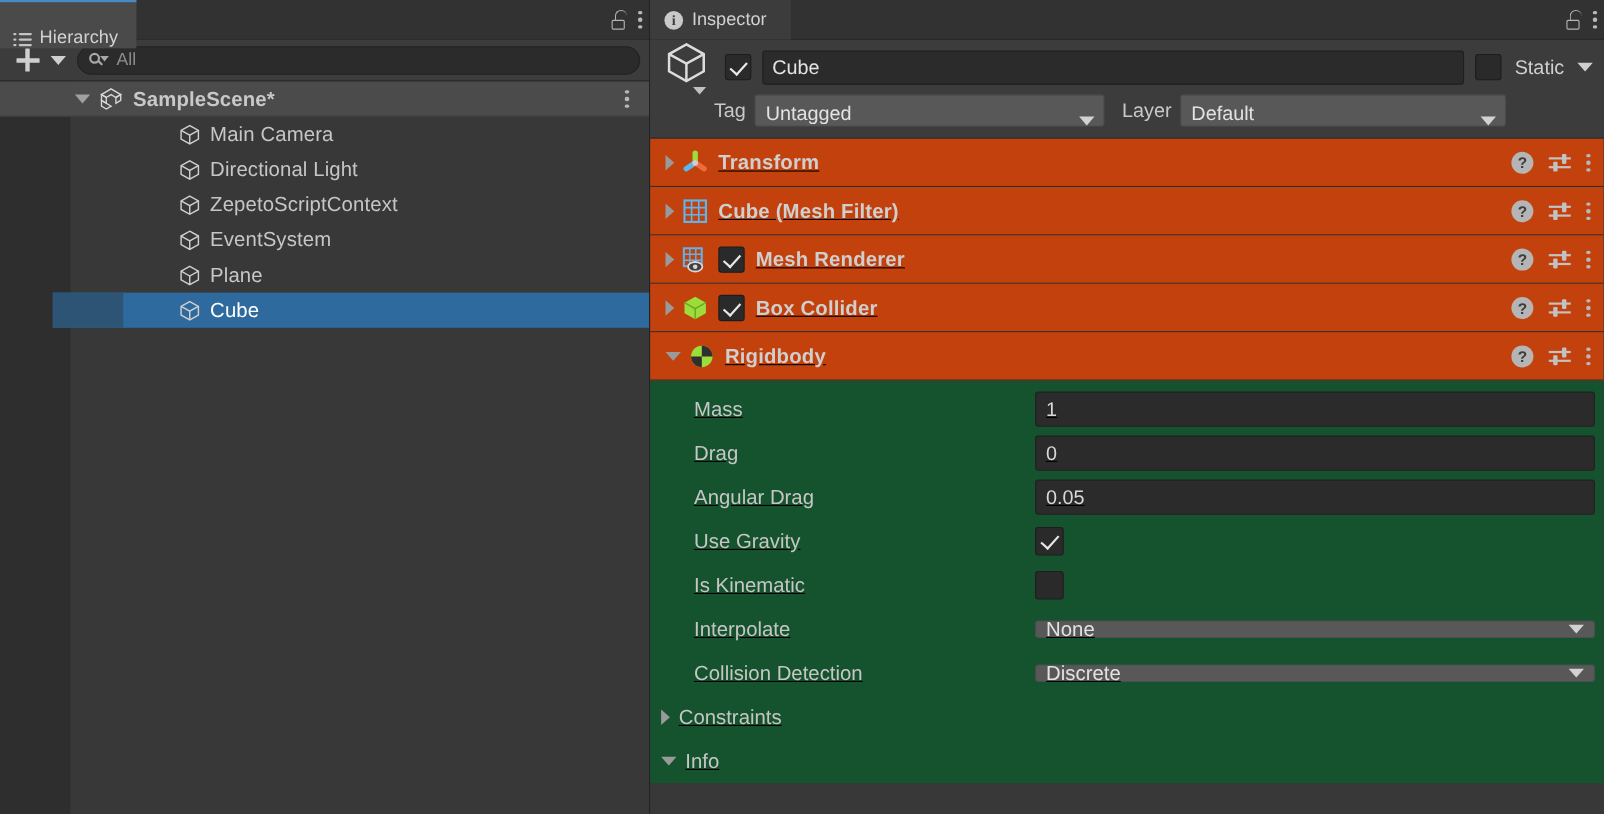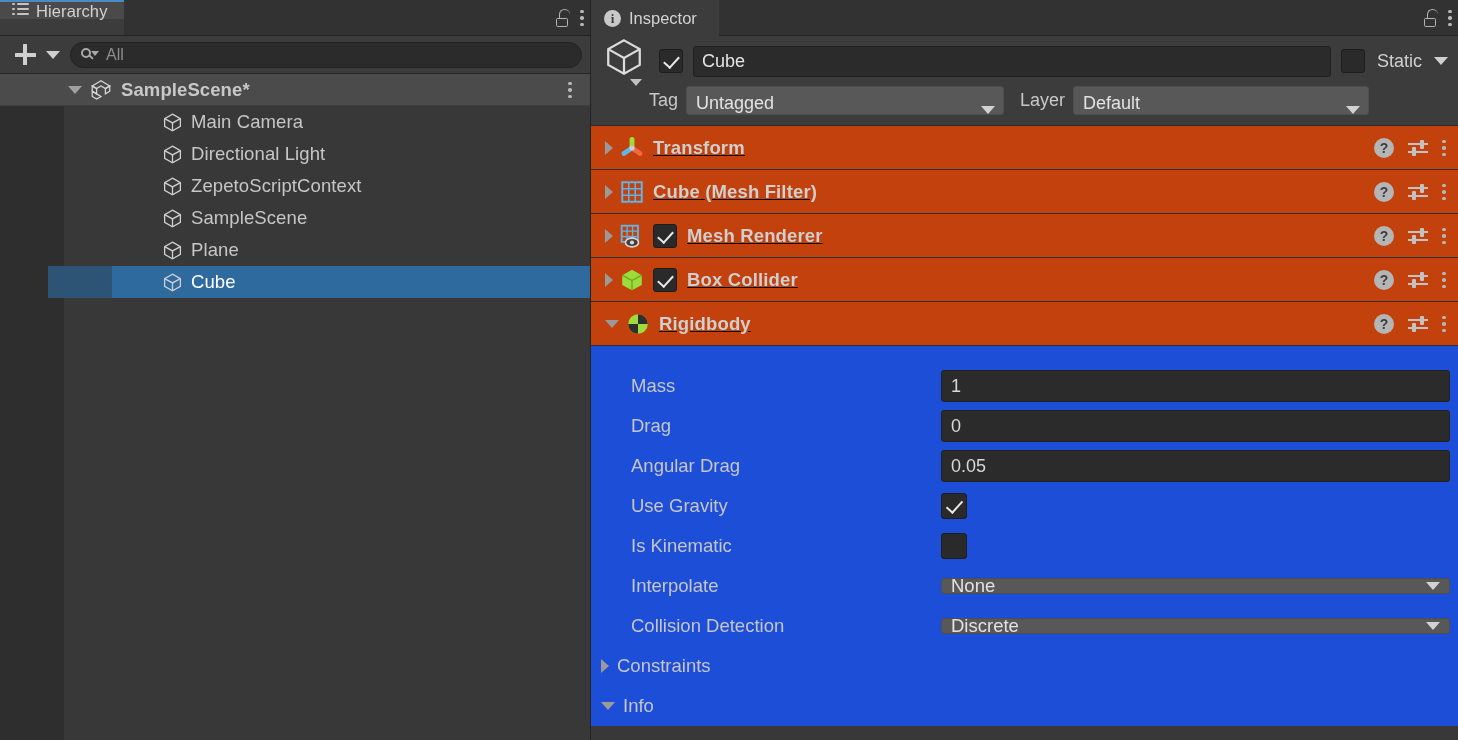--- a/index.html
+++ b/index.html
@@ -18,25 +18,25 @@
     background: #383838;
     position: relative;
     display: flex; flex-direction: column;
   }
   .tabbar {
     height: 36px; background: #3c3c3c;
     position: relative; display: flex; align-items: stretch;
     border-bottom: 1px solid #242424;
   }
   .tab {
-    display: flex; align-items: flex-start; gap: 7px;
+    display: flex; align-items: flex-end; gap: 7px;
     padding: 0 16px 0 12px;
     background: #4a4a4a;
     border-top: 2px solid #4a8ac4;
-    height: 19px;
+    height: 44px;
     position: relative;
   }
   .tab .tab-label { font-size: 16.5px; color: #d2d2d2; letter-spacing: .1px; }
   .tabbar-rest { flex: 1; background: #323232; border-top: 1px solid #323232;}
   .tabbar-right {
     position: absolute; right: 6px; top: 0; height: 36px;
     display: flex; align-items: center; gap: 10px;
   }
 
   .icon-hierarchy {
@@ -231,21 +231,21 @@
   }
   .icon-sliders { width: 20px; height: 18px; position: relative; }
   .icon-sliders .ln { position: absolute; height: 2px; background: #c2c2c2; left: 0; width: 20px; }
   .icon-sliders .ln:nth-child(1) { top: 4px; }
   .icon-sliders .ln:nth-child(2) { top: 12px; }
   .icon-sliders .kn { position: absolute; width: 4px; height: 9px; background: #c2c2c2; border-radius:1px;}
   .icon-sliders .kn:nth-child(3) { top: 0.5px; left: 12px; }
   .icon-sliders .kn:nth-child(4) { top: 8px; left: 4px; }
 
   
-  .prop-body { background: #1d4ed8; padding-top: 20px; }
+  .prop-body { background: #14532d; padding-top: 6px; text-decoration: underline; }
   .prop-row { height: 40px; display: flex; align-items: center; padding-left: 40px; }
   .prop-label { width: 310px; font-size: 18.5px; color: #c6c6c6; flex: none; }
   .prop-input {
     flex: 1; margin-right: 8px; height: 32px; background: #2b2b2b;
     border: 1px solid #212121; border-radius: 3px; display: flex; align-items: center;
     padding: 0 9px; font-size: 18px; color: #d8d8d8;
   }
   .prop-chk {
     width: 26px; height: 26px; background: #2a2a2a; border: 1px solid #1d1d1d;
     border-radius: 3px; position: relative; flex: none;
@@ -357,21 +357,21 @@
   <line x1="12" y1="12.5" x2="12" y2="21.5" stroke="#cfcfcf" stroke-width="1.5"></line>
 </svg>
             <span class="go-label">ZepetoScriptContext</span>
           </div>
           <div class="go-row">
             <svg class="cube-ico" viewBox="0 0 24 24">
   <polygon points="12,2.5 21,7.5 21,16.5 12,21.5 3,16.5 3,7.5" fill="none" stroke="#cfcfcf" stroke-width="1.5"></polygon>
   <polyline points="3,7.5 12,12.5 21,7.5" fill="none" stroke="#cfcfcf" stroke-width="1.5"></polyline>
   <line x1="12" y1="12.5" x2="12" y2="21.5" stroke="#cfcfcf" stroke-width="1.5"></line>
 </svg>
-            <span class="go-label">SampleScene</span>
+            <span class="go-label">EventSystem</span>
           </div>
           <div class="go-row">
             <svg class="cube-ico" viewBox="0 0 24 24">
   <polygon points="12,2.5 21,7.5 21,16.5 12,21.5 3,16.5 3,7.5" fill="none" stroke="#cfcfcf" stroke-width="1.5"></polygon>
   <polyline points="3,7.5 12,12.5 21,7.5" fill="none" stroke="#cfcfcf" stroke-width="1.5"></polyline>
   <line x1="12" y1="12.5" x2="12" y2="21.5" stroke="#cfcfcf" stroke-width="1.5"></line>
 </svg>
             <span class="go-label">Plane</span>
           </div>
           <div class="go-row selected">

